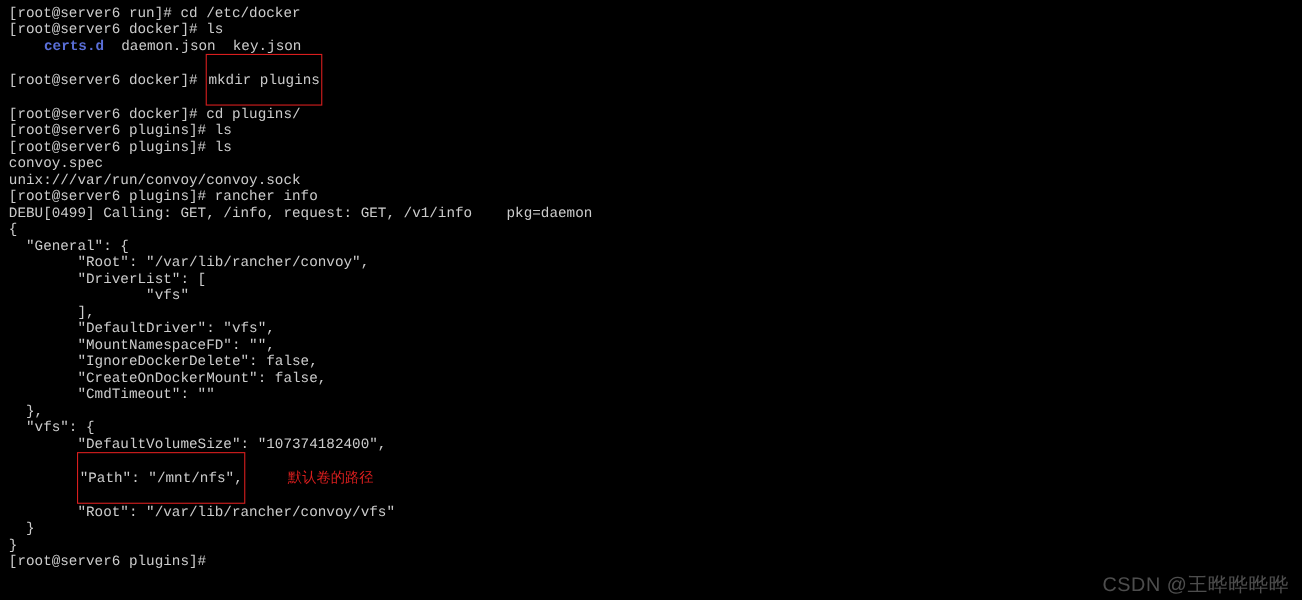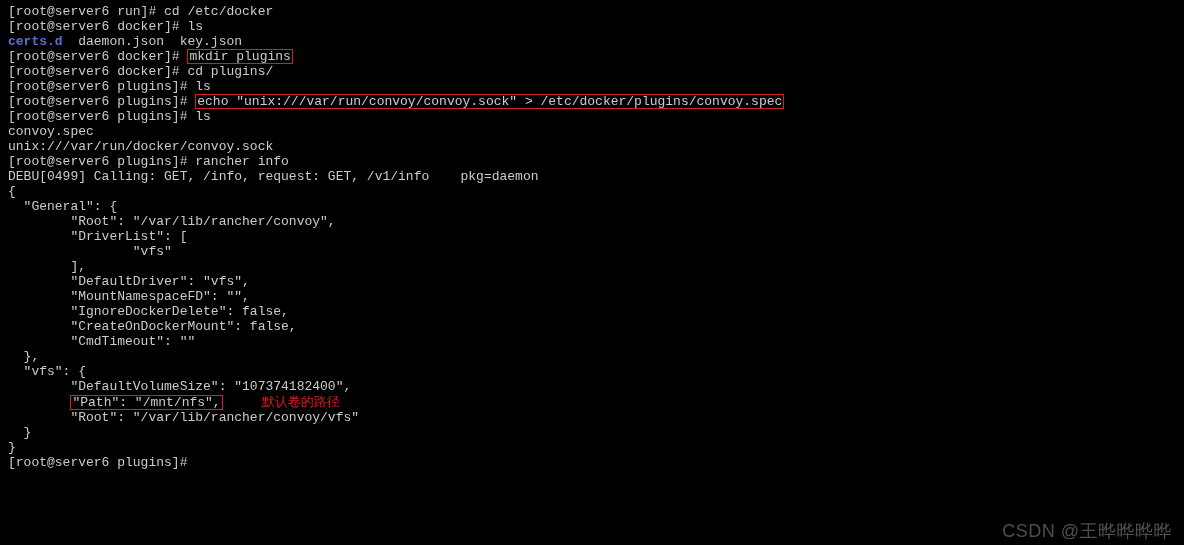--- a/index.html
+++ b/index.html
@@ -10,24 +10,24 @@
     font-family: "Consolas", "Courier New", monospace;
     font-size: 13px;
     line-height: 15px;
     width: 1184px;
     height: 545px;
     box-sizing: border-box;
     overflow: hidden;
     position: relative;
   }
   .line { white-space: pre; }
-  .dir { color: #5a6fd8; font-weight: bold; }
+  .dir { color: #5a6fd8; font-weight: bold; margin-left: 32px; }
   .hl-box {
     border: 1px solid #d81e1e;
-    padding: 0 1px;
+    padding: 16px 1px;
     display: inline-block;
     line-height: 13px;
   }
   .annot {
     color: #d81e1e;
     font-family: "Microsoft YaHei", "SimHei", sans-serif;
     font-size: 13px;
   }
   .watermark {
     position: absolute;
@@ -42,24 +42,23 @@
 </head>
 <body>
 
 <div>
 <div class="line"><span>[root@server6 run]# </span><span>cd /etc/docker</span></div>
 <div class="line"><span>[root@server6 docker]# </span><span>ls</span></div>
 <div class="line"><span class="dir">certs.d</span><span>  daemon.json  key.json</span></div>
 <div class="line"><span>[root@server6 docker]# </span><span class="hl-box">mkdir plugins</span></div>
 <div class="line"><span>[root@server6 docker]# </span><span>cd plugins/</span></div>
 <div class="line"><span>[root@server6 plugins]# </span><span>ls</span></div>
-<div class="line"><span>[root@server6 plugins]# </span><span class="hl-box">echo "unix:///var/run/convoy/convoy.sock" &gt; /etc/docker/plugins/convoy.spec</span></div>
 <div class="line"><span>[root@server6 plugins]# </span><span>ls</span></div>
 <div class="line">convoy.spec</div>
-<div class="line">unix:///var/run/docker/convoy.sock</div>
+<div class="line">unix:///var/run/convoy/convoy.sock</div>
 <div class="line"><span>[root@server6 plugins]# </span><span>rancher info</span></div>
 <div class="line">DEBU[0499] Calling: GET, /info, request: GET, /v1/info    pkg=daemon</div>
 <div class="line">{</div>
 <div class="line">  "General": {</div>
 <div class="line">        "Root": "/var/lib/rancher/convoy",</div>
 <div class="line">        "DriverList": [</div>
 <div class="line">                "vfs"</div>
 <div class="line">        ],</div>
 <div class="line">        "DefaultDriver": "vfs",</div>
 <div class="line">        "MountNamespaceFD": "",</div>

